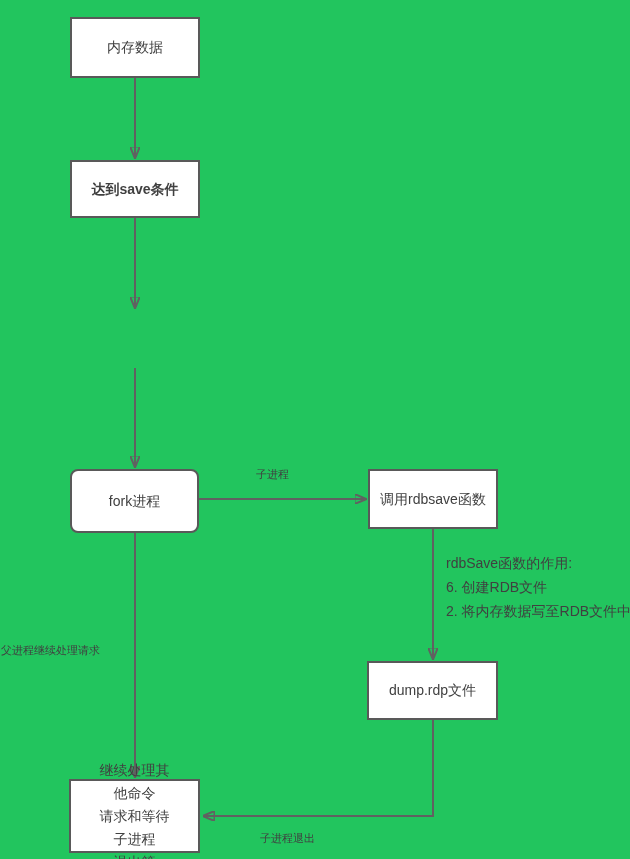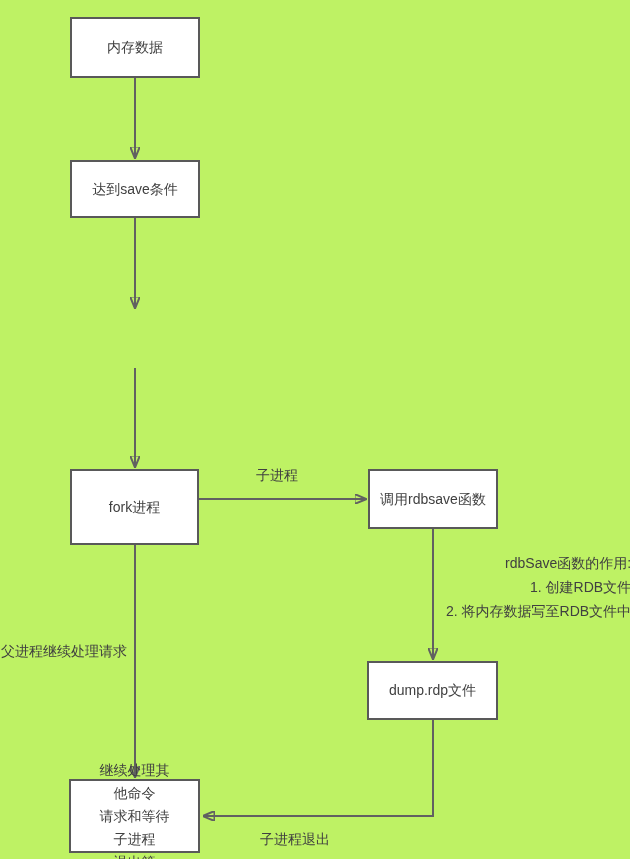--- a/index.html
+++ b/index.html
@@ -4,21 +4,21 @@
 <style>
   html, body {
     margin: 0;
     padding: 0;
     background: #ffffff;
   }
   .canvas {
     position: relative;
     width: 630px;
     height: 859px;
-    background: #bef264;
+    background: #22c55e;
     font-family: "Liberation Sans", "DejaVu Sans", sans-serif;
     color: #404040;
     overflow: hidden;
   }
   .connectors {
     position: absolute;
     left: 0;
     top: 0;
     width: 630px;
     height: 859px;
@@ -36,44 +36,43 @@
     display: flex;
     flex-direction: column;
     align-items: center;
     justify-content: center;
     font-size: 14px;
     line-height: 23px;
     text-align: center;
     color: #404040;
   }
   .node-memory        { left: 70px;  top: 17px;  width: 130px; height: 61px; }
-  .node-savecond      { left: 70px;  top: 160px; width: 130px; height: 58px; }
+  .node-savecond      { left: 70px;  top: 160px; width: 130px; height: 58px; font-weight: bold; }
   .node-bgsave        { left: 70px;  top: 310px; width: 130px; height: 58px; }
-  .node-fork          { left: 70px;  top: 469px; width: 129px; height: 76px; }
+  .node-fork          { left: 70px;  top: 469px; width: 129px; height: 64px; border-radius: 8px; }
   .node-rdbsave       { left: 368px; top: 469px; width: 130px; height: 60px; }
   .node-dump          { left: 367px; top: 661px; width: 131px; height: 59px; }
   .node-continue      { left: 69px;  top: 779px; width: 131px; height: 74px; padding: 4px 22px; }
   .edge-label {
     position: absolute;
-    font-size: 14px;
+    font-size: 11px;
     color: #404040;
     white-space: nowrap;
   }
   .label-child-process { left: 256px; top: 467px; }
   .label-parent        { left: 1px;   top: 635px; margin-top: 8px; }
   .label-child-exit    { left: 260px; top: 831px; }
   .annotation {
     position: absolute;
     left: 446px;
     top: 551px;
     font-size: 14px;
     line-height: 24px;
     color: #404040;
     white-space: nowrap;
-    text-align: right;
   }
   .annotation div { margin: 0; }
 </style>
 </head>
 <body>
 
 <div class="canvas">
 
   <svg class="connectors" viewBox="0 0 630 859" xmlns="http://www.w3.org/2000/svg">
     <defs>
@@ -118,17 +117,17 @@
   </div>
 
   <div class="edge-label label-child-process">子进程</div>
 
   <div class="edge-label label-parent">父进程继续处理请求</div>
 
   <div class="edge-label label-child-exit">子进程退出</div>
 
   <div class="annotation">
     <div>rdbSave函数的作用:</div>
-    <div>1. 创建RDB文件</div>
+    <div>6. 创建RDB文件</div>
     <div>2. 将内存数据写至RDB文件中</div>
   </div>
 
 </div>
 
 </body></html>

